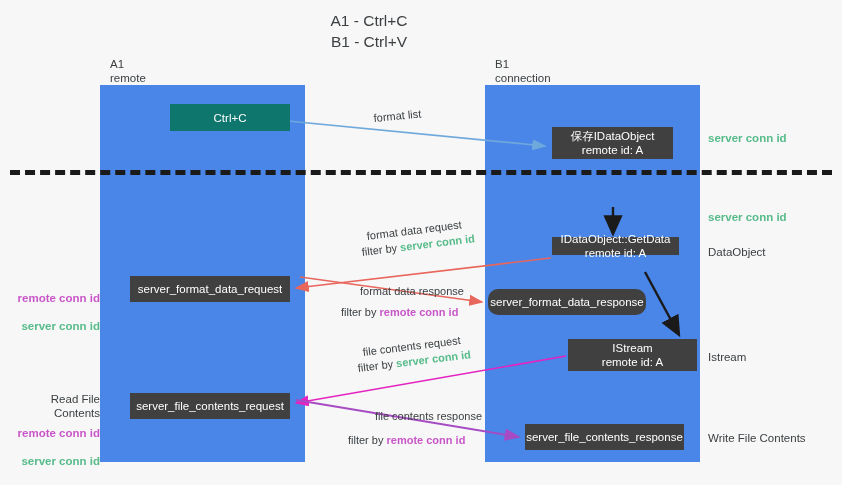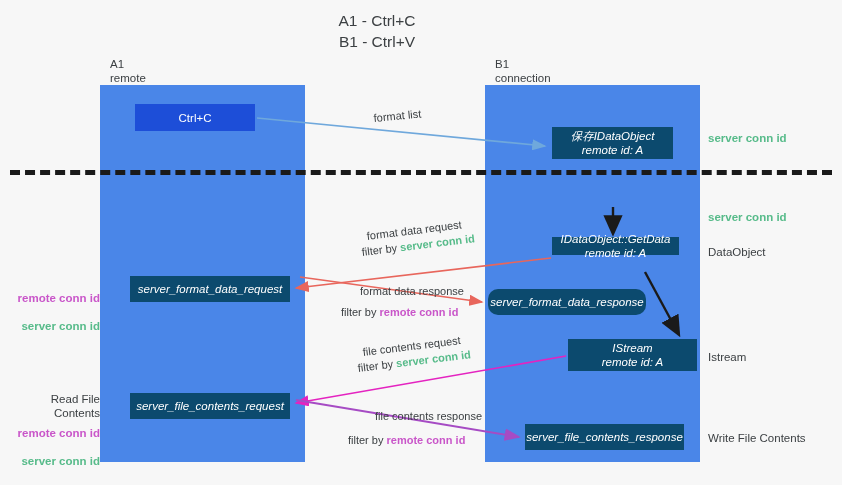--- a/index.html
+++ b/index.html
@@ -12,21 +12,20 @@
     color:#3c4043;
   }
   #stage{position:absolute;left:0;top:0;width:842px;height:485px;}
   .abs{position:absolute;}
 
   
   #title{
     left:0;top:10px;width:738px;text-align:center;
     font-size:15.5px;line-height:21px;color:#3c4043;
     white-space:pre-line;
-    padding-left:8px;
   }
 
   
   .lane-head{
     text-align:left;font-size:11.5px;line-height:14px;color:#3c4043;
     white-space:pre-line;
   }
   #head-a1{left:110px;top:57px;width:190px;}
   #head-b1{left:495px;top:57px;width:190px;}
 
@@ -44,22 +43,22 @@
   
   .box{
     box-sizing:border-box;
     display:flex;align-items:center;justify-content:center;
     text-align:center;
     color:#ffffff;
     font-size:11.5px;line-height:14px;
     white-space:pre-line;
     padding:2px 4px;
   }
-  .box.green{background:#1d4ed8;}
-  .box.orange{background:#0c4a6e;font-style:italic;}
+  .box.green{background:#0f766e;margin-left:35px;}
+  .box.orange{background:#404040;}
 
   #box-ctrlc{left:135px;top:104px;width:120px;height:27px;}
   #box-ctrlv{left:555px;top:180px;width:117px;height:26px;}
   #box-idataobject{left:552px;top:127px;width:121px;height:32px;}
   #box-getdata{left:552px;top:237px;width:127px;height:18px;}
   #box-istream{left:568px;top:339px;width:129px;height:32px;}
   #box-sfdreq{left:130px;top:276px;width:160px;height:26px;}
   #box-sfdres{left:488px;top:289px;width:158px;height:26px;border-radius:10px;}
   #box-sfcreq{left:130px;top:393px;width:160px;height:26px;}
   #box-sfcres{left:525px;top:424px;width:159px;height:26px;}

